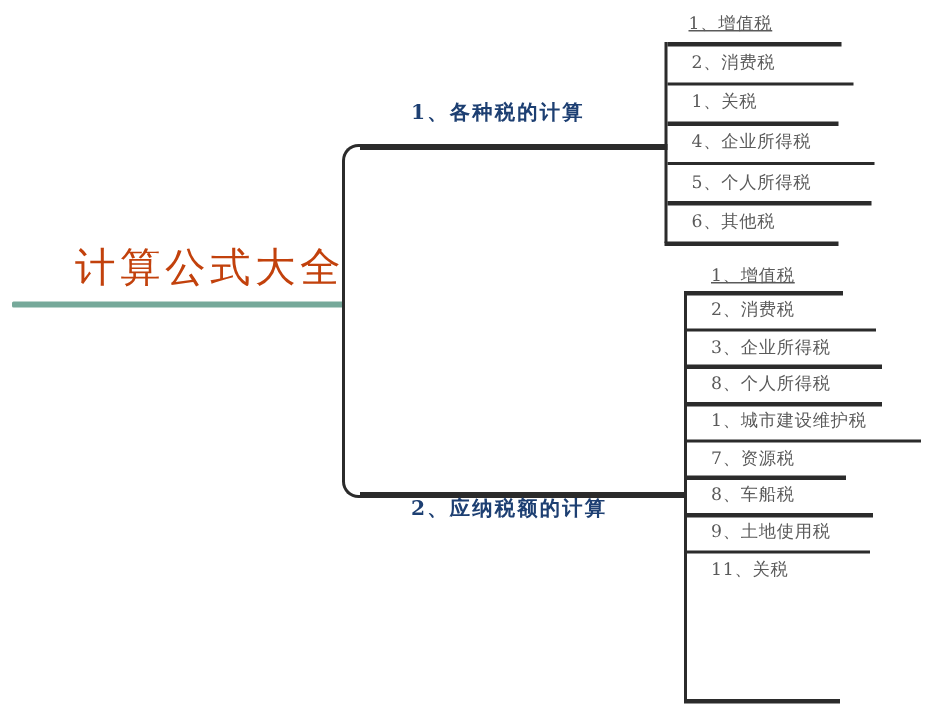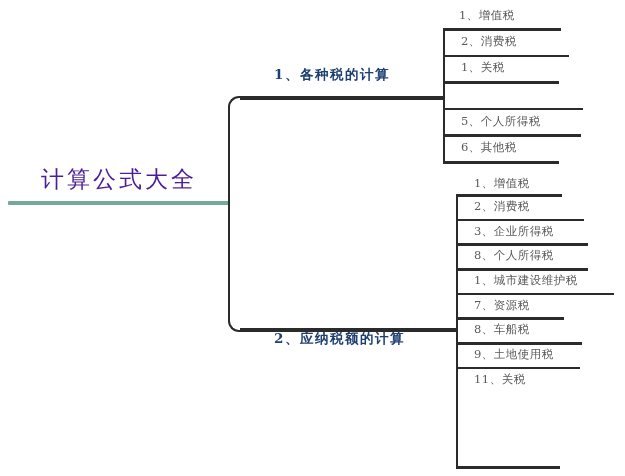--- a/index.html
+++ b/index.html
@@ -18,24 +18,24 @@
 
   
   .root-wrap {
     position: absolute;
     left: 8px;
     top: 162px;
     width: 222px;
   }
   .root-title {
     font-family: "DejaVu Serif", "Liberation Serif", serif;
-    font-size: 23px;
+    font-size: 27px;
     letter-spacing: 3px;
-    color: #4c1d95;
-    text-align: center;
+    color: #c2410c;
+    text-align: right;
     white-space: nowrap;
     line-height: 34px;
   }
   .root-underline {
     margin-top: 5px;
     height: 4px;
     background: #76a99a;
     border-radius: 1px;
   }
 
@@ -127,20 +127,21 @@
   #leaves2 .leaf-row { height: 24.7px; padding-left: 16px; }
 
   
   .leaf-cap {
     position: absolute;
     font-family: "DejaVu Serif", "Liberation Serif", serif;
     font-size: 11.5px;
     color: #5a5a5a;
     white-space: nowrap;
     letter-spacing: 0.5px;
+    text-decoration: underline;
   }
   #cap1 { left: 459px; top: 8px; }
   #cap2 { left: 474px; top: 176px; }
 
   
   .leaf-close {
     position: absolute;
     height: 2.5px;
     background: #2b2b2b;
   }
@@ -168,20 +169,21 @@
     <div class="leaf-row">
       <div class="leaf-sep" style="top:0px;width:116px;"></div>
       <span class="leaf-text">2、消费税</span>
     </div>
     <div class="leaf-row">
       <div class="leaf-sep" style="top:0px;width:124px;"></div>
       <span class="leaf-text">1、关税</span>
     </div>
     <div class="leaf-row">
       <div class="leaf-sep" style="top:0px;width:114px;"></div>
+      <span class="leaf-text">4、企业所得税</span>
     </div>
     <div class="leaf-row">
       <div class="leaf-sep" style="top:0px;width:138px;"></div>
       <span class="leaf-text">5、个人所得税</span>
     </div>
     <div class="leaf-row">
       <div class="leaf-sep" style="top:0px;width:136px;"></div>
       <span class="leaf-text">6、其他税</span>
     </div>
   </div>

